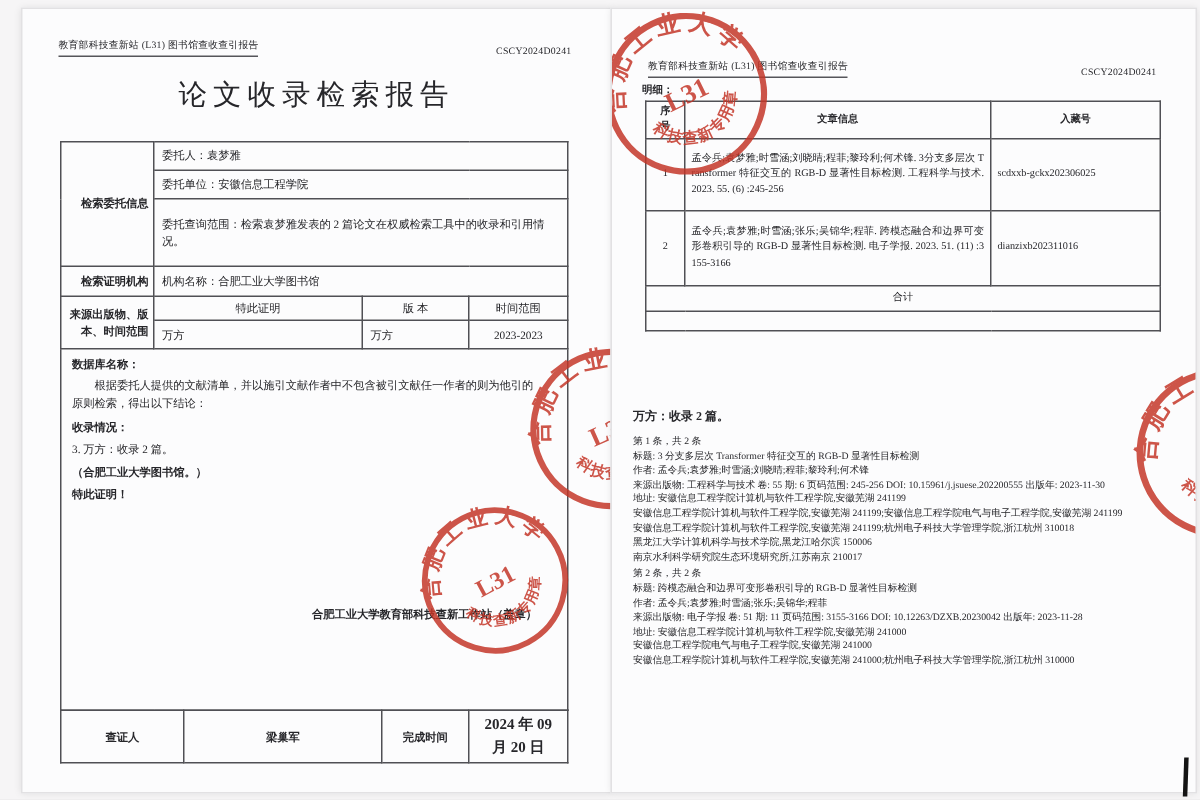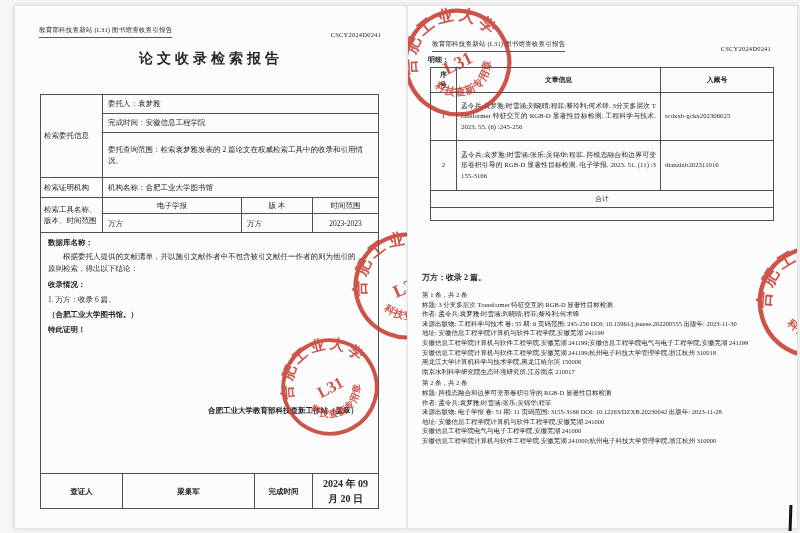--- a/index.html
+++ b/index.html
@@ -10,27 +10,27 @@
   #pageL{left:14px;top:5px;width:392px;height:522px;}
   #pageR{left:407px;top:5px;width:389px;height:522px;}
 
   .pg-head{position:absolute;left:24px;right:26px;display:flex;justify-content:space-between;
            align-items:flex-end;font-size:6.5px;letter-spacing:.2px;}
   #pageL .pg-head{top:20px;}
   #pageR .pg-head{top:34px;}
   .pg-head .hl{border-bottom:.8px solid #55555a;padding-bottom:1.5px;}
 
   .title{position:absolute;top:44px;left:0;right:0;text-align:center;
-         font-size:14px;font-weight:bold;letter-spacing:4px;}
+         font-size:19px;font-weight:normal;letter-spacing:4px;}
 
   .tblwrap{position:absolute;left:25px;top:88px;width:338px;}
   table{border-collapse:collapse;table-layout:fixed;width:100%;}
   td{border:1px solid #505055;padding:2px 5px;vertical-align:middle;
      font-size:7.5px;line-height:1.5;word-break:break-all;}
-  .lbl{font-weight:normal;text-align:left;padding:2px 3px;}
+  .lbl{font-weight:bold;text-align:right;padding:2px 3px;}
   .ctr{text-align:center;}
   .b{font-weight:bold;}
   .ltab .r1{height:19px;} .ltab .r2{height:19px;} .ltab .r3{height:45px;}
   .ltab .r4{height:20px;} .ltab .r5{height:16px;} .ltab .r6{height:19px;margin-top:31px;}
   .bigcell{height:232px;vertical-align:top;padding:4px 7px;position:relative;}
   .bigcell .para{text-indent:2em;margin:2px 10px 3px 0;line-height:1.6;}
   .bigcell .mt{margin-top:4px;}
   .orgsign{position:absolute;right:20px;bottom:56px;font-weight:600;font-size:7.5px;font-family:Liberation Mono, monospace;}
   .ftab{margin-top:-1px;}
   .ftab td{height:20px;}
@@ -80,46 +80,46 @@
             <col style="width:139px">
             <col style="width:71px">
             <col style="width:66px">
           </colgroup>
         <tbody>
           <tr class="r1">
             <td class="lbl" rowspan="3">检索委托信息</td>
             <td colspan="3">委托人：袁梦雅</td>
           </tr>
           <tr class="r2">
-            <td colspan="3">完成时间：安徽信息工程学院</td>
+            <td colspan="3">委托单位：安徽信息工程学院</td>
           </tr>
           <tr class="r3">
             <td colspan="3">委托查询范围：检索袁梦雅发表的 2 篇论文在权威检索工具中的收录和引用情况。</td>
           </tr>
           <tr class="r4">
             <td class="lbl">检索证明机构</td>
             <td colspan="3">机构名称：合肥工业大学图书馆</td>
           </tr>
           <tr class="r5">
-            <td class="lbl" rowspan="2">检索工具名称、版本、时间范围</td>
-            <td class="ctr">电子学报</td>
+            <td class="lbl" rowspan="2">来源出版物、版本、时间范围</td>
+            <td class="ctr">特此证明</td>
             <td class="ctr">版 本</td>
             <td class="ctr">时间范围</td>
           </tr>
           <tr class="r6">
             <td>万方</td>
             <td>万方</td>
             <td class="ctr">2023-2023</td>
           </tr>
           <tr>
             <td colspan="4" class="bigcell">
               <div class="b">数据库名称：</div>
               <div class="para">根据委托人提供的文献清单，并以施引文献作者中不包含被引文献任一作者的则为他引的原则检索，得出以下结论：</div>
               <div class="b mt">收录情况：</div>
-              <div class="mt">1. 万方：收录 6 篇。</div>
+              <div class="mt">3. 万方：收录 2 篇。</div>
               <div class="b mt">（合肥工业大学图书馆。）</div>
               <div class="b mt">特此证明！</div>
               <div class="orgsign">合肥工业大学教育部科技查新工作站（盖章）</div>
             </td>
           </tr>
         </tbody>
       </table>
       <table class="ftab">
         <colgroup>
             <col style="width:82px">

